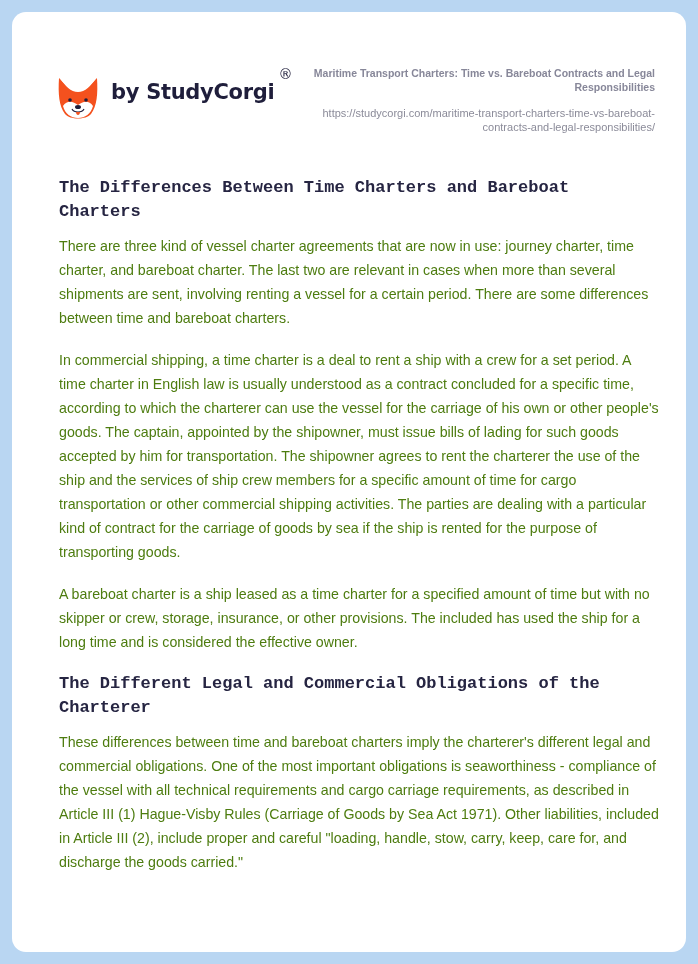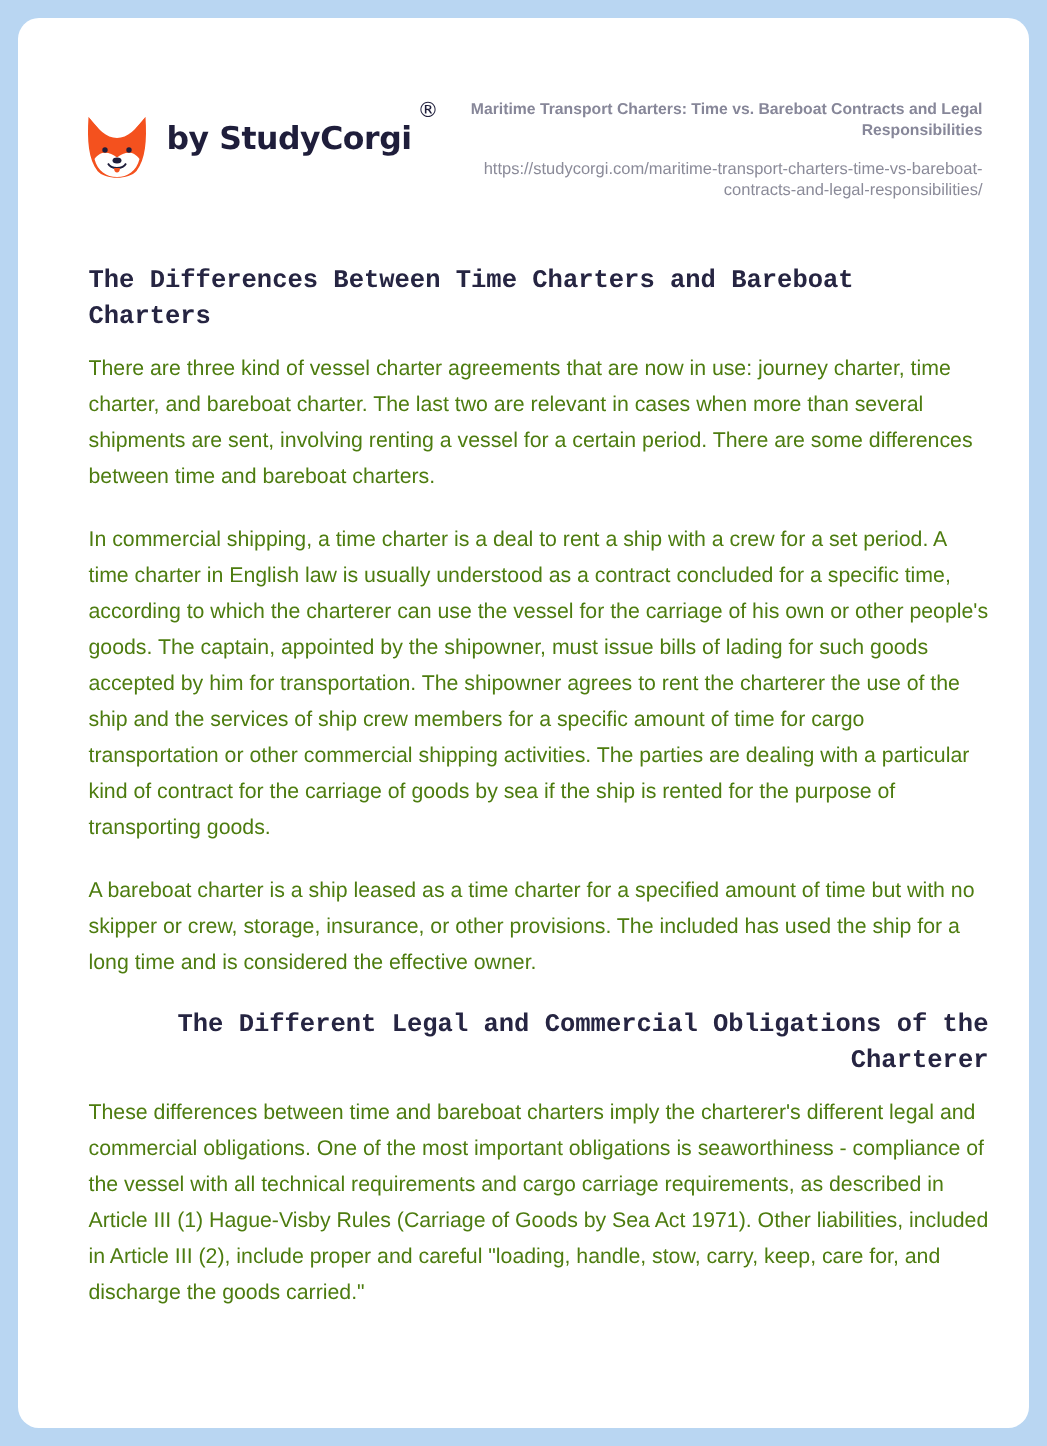--- a/index.html
+++ b/index.html
@@ -97,21 +97,20 @@
     }
     p {
       font-family: "Liberation Sans", sans-serif;
       font-size: 14.2px;
       line-height: 24px;
       color: #4d7c0f;
       margin: 0 0 18px 0;
     }
     .h2-second {
       margin-top: 4px;
-      text-align: right;
     }
   </style>
 </head>
 <body>
 
 <div class="card">
 
   <div class="header">
     <div class="logo">
       <svg class="logo-icon" viewBox="0 0 42 46">

